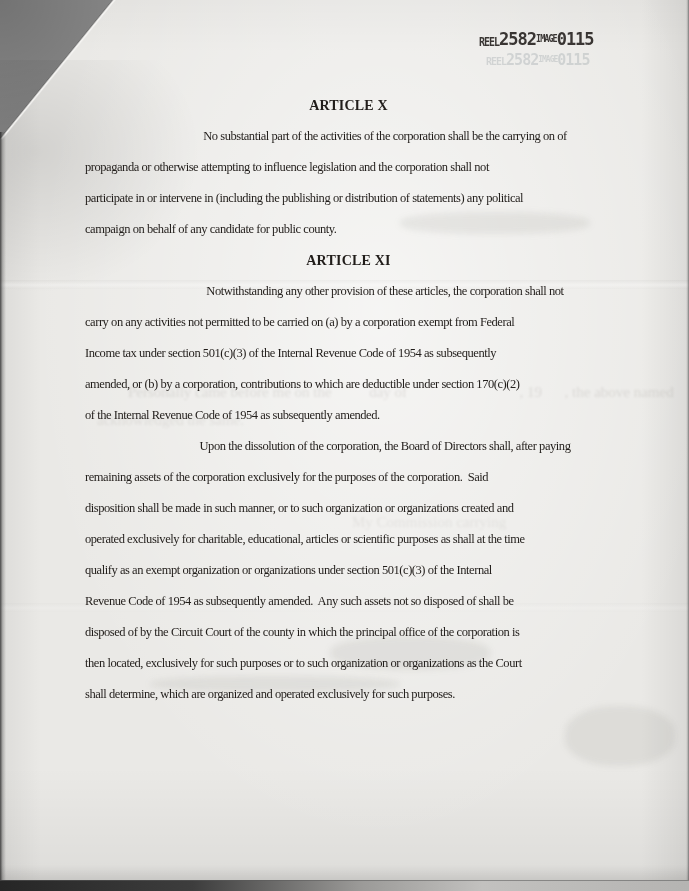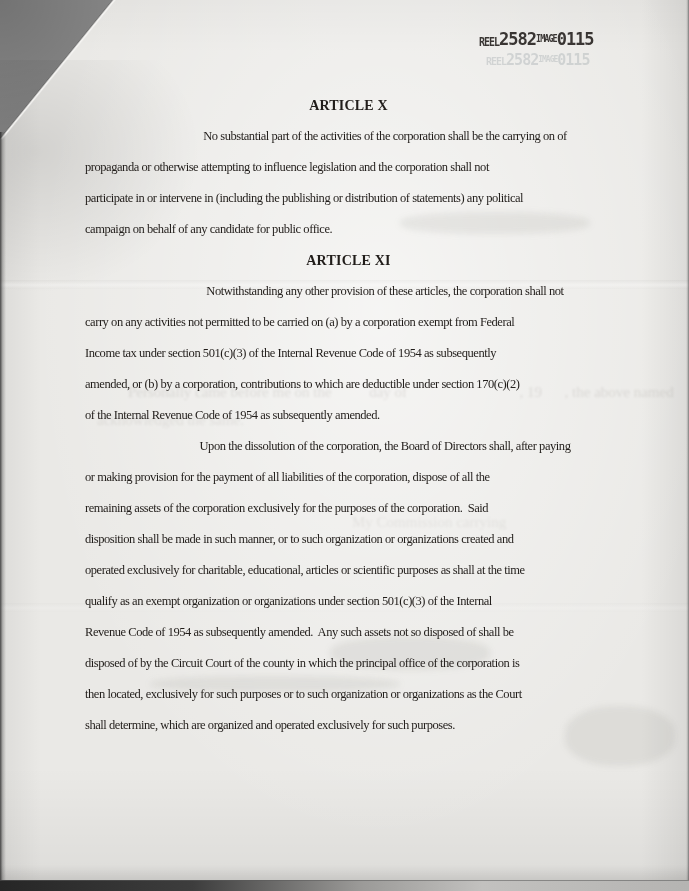--- a/index.html
+++ b/index.html
@@ -144,33 +144,32 @@
   <div id="stamp-ghost">
     <span class="small">REEL</span><span class="big">2582</span><span class="raised">IMAGE</span><span class="big">0115</span>
   </div>
 
   <div id="document-body">
       <div class="article-heading">ARTICLE X</div>
       <div class="article-paragraph">
         <div class="line indent">No substantial part of the activities of the corporation shall be the carrying on of</div>
         <div class="line">propaganda or otherwise attempting to influence legislation and the corporation shall not</div>
         <div class="line">participate in or intervene in (including the publishing or distribution of statements) any political</div>
-        <div class="line">campaign on behalf of any candidate for public office.</div>
+        <div class="line">campaign on behalf of any candidate for public county.</div>
       </div>
       <div class="article-heading">ARTICLE XI</div>
       <div class="article-paragraph">
         <div class="line indent">Notwithstanding any other provision of these articles, the corporation shall not</div>
         <div class="line">carry on any activities not permitted to be carried on (a) by a corporation exempt from Federal</div>
         <div class="line">Income tax under section 501(c)(3) of the Internal Revenue Code of 1954 as subsequently</div>
         <div class="line">amended, or (b) by a corporation, contributions to which are deductible under section 170(c)(2)</div>
         <div class="line">of the Internal Revenue Code of 1954 as subsequently amended.</div>
       </div>
       <div class="article-paragraph">
         <div class="line indent">Upon the dissolution of the corporation, the Board of Directors shall, after paying</div>
-        <div class="line">or making provision for the payment of all liabilities of the corporation, dispose of all the</div>
         <div class="line">remaining assets of the corporation exclusively for the purposes of the corporation.  Said</div>
         <div class="line">disposition shall be made in such manner, or to such organization or organizations created and</div>
         <div class="line">operated exclusively for charitable, educational, articles or scientific purposes as shall at the time</div>
         <div class="line">qualify as an exempt organization or organizations under section 501(c)(3) of the Internal</div>
         <div class="line">Revenue Code of 1954 as subsequently amended.  Any such assets not so disposed of shall be</div>
         <div class="line">disposed of by the Circuit Court of the county in which the principal office of the corporation is</div>
         <div class="line">then located, exclusively for such purposes or to such organization or organizations as the Court</div>
         <div class="line">shall determine, which are organized and operated exclusively for such purposes.</div>
       </div>
     </div>

